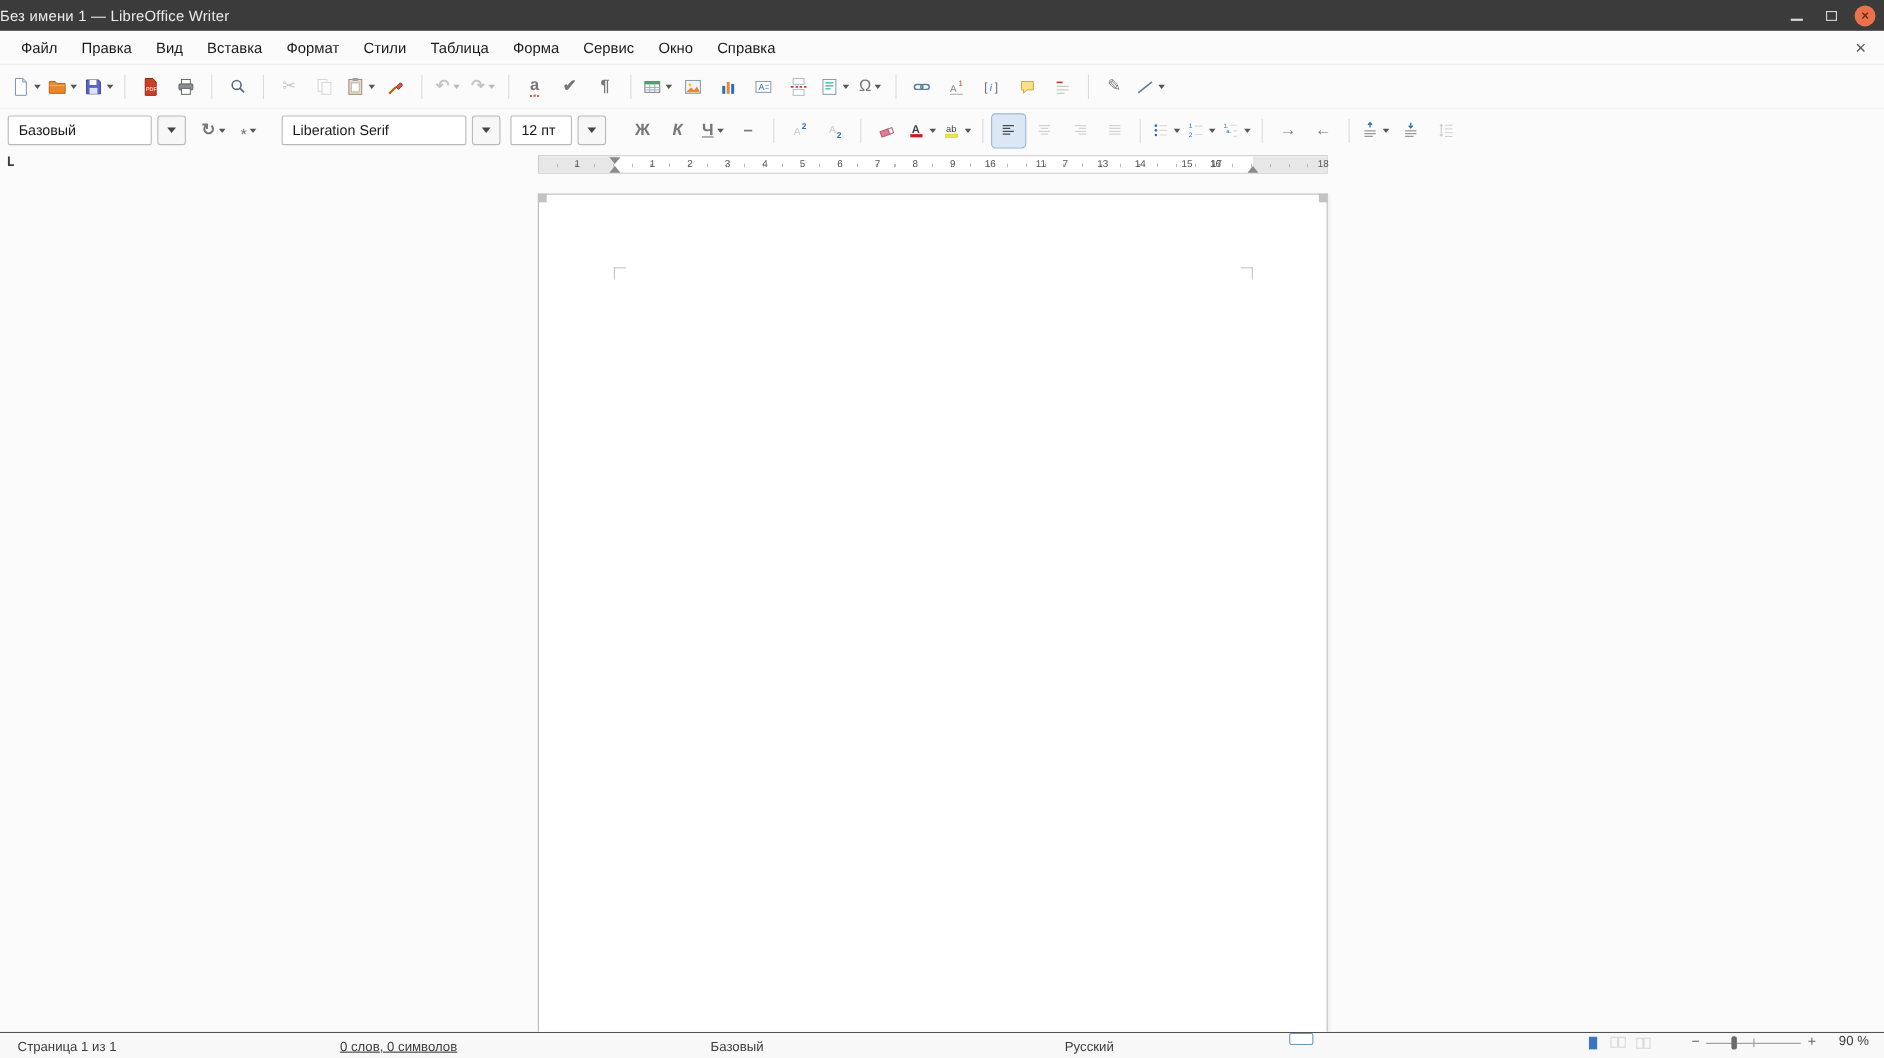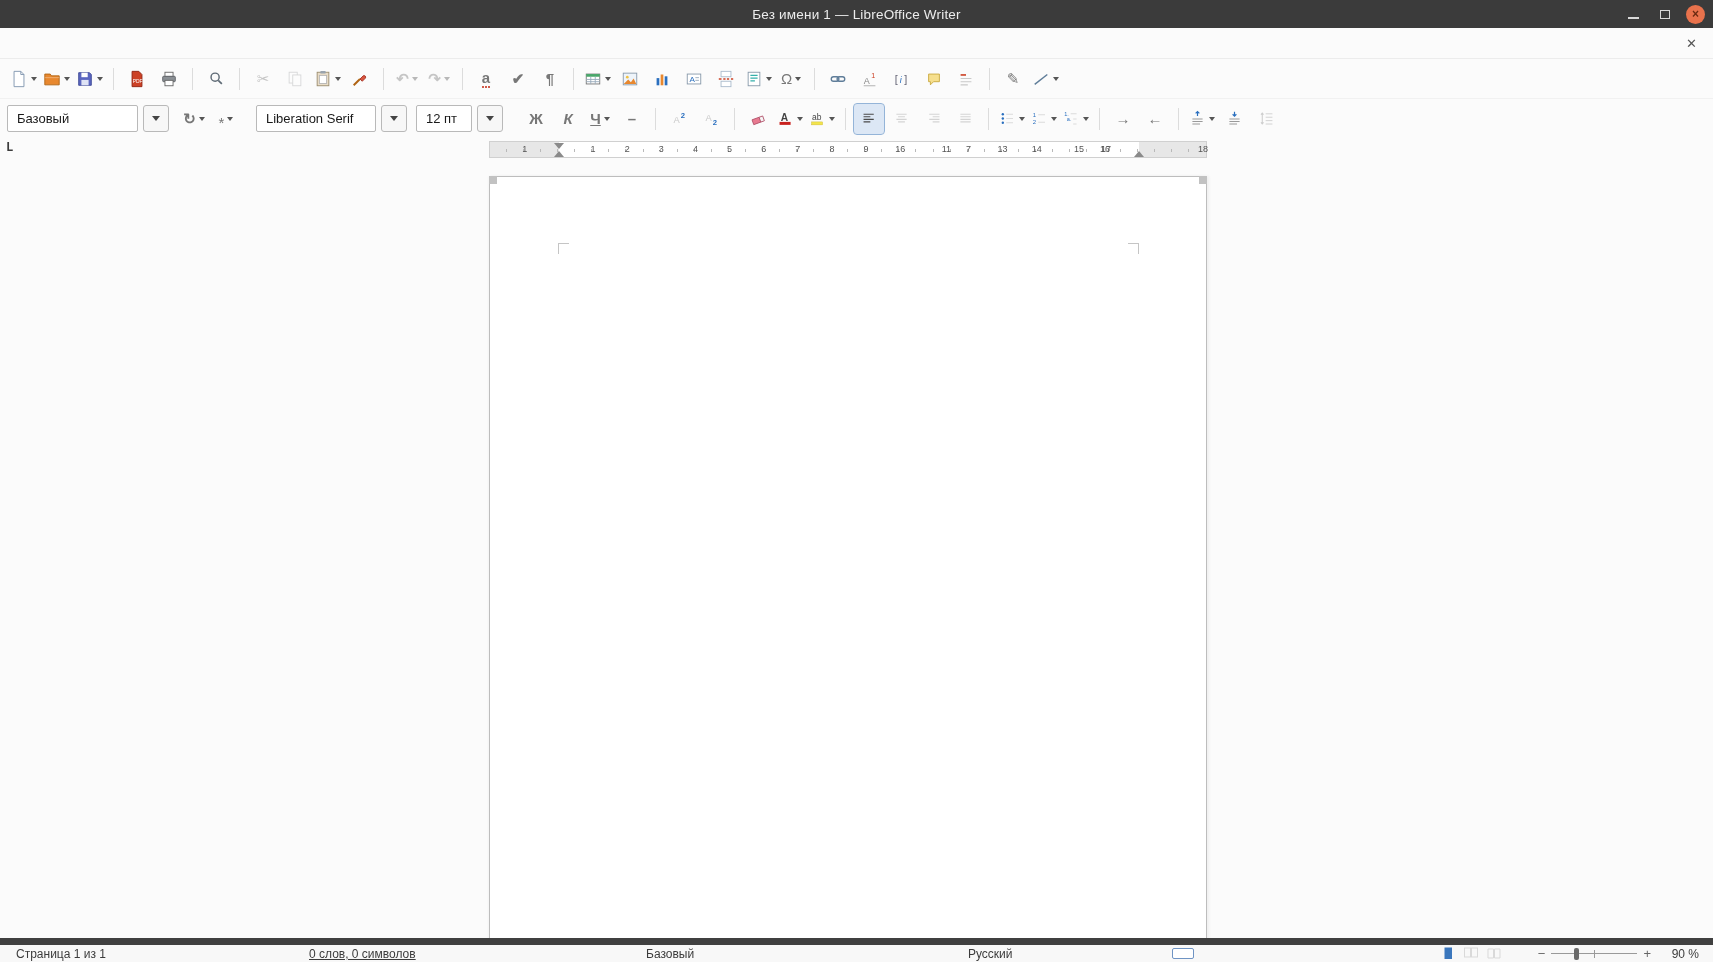--- a/index.html
+++ b/index.html
@@ -8,21 +8,21 @@
     font-family: "Liberation Sans", sans-serif;
     background: #fbfbfb;
     color: #1a1a1a;
     user-select: none;
   }
   .window { display: flex; flex-direction: column; width: 100%; height: 100%; }
 
   
   .titlebar {
     height: 28px; background: #3b3b3b; position: relative;
-    display: flex; align-items: center; justify-content: center; flex: none;
+    display: flex; align-items: center; flex: none;
   }
   .title { color: #ececec; font-size: 13.5px; letter-spacing: .2px; }
   .win-controls { position: absolute; right: 8px; top: 0; bottom: 0; display: flex; align-items: center; gap: 12px; }
   .winbtn { width: 19px; height: 19px; display: flex; align-items: center; justify-content: center; }
   .min-glyph { width: 11px; height: 2px; background: #d8d8d8; margin-top: 7px; }
   .restore-glyph { width: 10px; height: 9px; border: 1.5px solid #d8d8d8; }
   .winbtn.close { background: #e9724c; border-radius: 50%; }
   .winbtn.close .x { color: #6b2a12; font-size: 12px; font-weight: bold; line-height: 1; }
 
   
@@ -73,21 +73,21 @@
   .scissors { color: #777; font-size: 15px; }
 
   
   .combo { display: flex; align-items: center; margin-right: 9px; }
   .combo-input {
     height: 27px; border: 1px solid #b9b9b9; border-radius: 2px; background: #fff;
     display: flex; align-items: center; padding: 0 9px; font-size: 13px; color: #1a1a1a;
     white-space: nowrap; overflow: hidden;
   }
   .ci-style { width: 131px; }
-  .ci-font  { width: 120px; }
+  .ci-font  { width: 168px; }
   .ci-size  { width: 56px; }
   .combo-btn {
     width: 26px; height: 27px; margin-left: 5px; border: 1px solid #b9b9b9; border-radius: 3px;
     background: #f7f7f7; display: flex; align-items: center; justify-content: center; flex: none;
   }
   .dd.big { border-left: 4px solid transparent; border-right: 4px solid transparent; border-top: 5px solid #444; margin: 0; }
   .combo.font-combo { margin-left: 14px; }
   .tb2-gap { width: 8px; flex: none; }
 
   
@@ -119,22 +119,22 @@
   }
   .handle { position: absolute; width: 8px; height: 8px; background: #c2c2c2; }
   .handle.tl { left: -1px; top: -1px; }
   .handle.tr { right: -1px; top: -1px; }
   .corner { position: absolute; width: 11px; height: 11px; }
   .corner.cl { left: 68px;  top: 66px; border-left: 1px solid #c5c5c5; border-top: 1px solid #c5c5c5; }
   .corner.cr { left: 638px; top: 66px; border-right: 1px solid #c5c5c5; border-top: 1px solid #c5c5c5; }
 
   
   .statusbar {
-    height: 24px; flex: none; border-top: 7px solid #404040; background: #f8f8f8;
-    display: flex; align-items: center; font-size: 12px; color: #3c3c3c;
+    height: 24px; flex: none; border-top: 1px solid #404040; background: #f8f8f8;
+    display: flex; font-size: 12px; color: #3c3c3c;
   }
   .sb-seg { height: 100%; display: flex; align-items: center; }
   .sb-page  { width: 293px; padding-left: 16px; }
   .sb-words { width: 337px; padding-left: 16px; text-decoration: underline; }
   .sb-style { width: 330px; padding-left: 16px; }
   .sb-lang  { width: 212px; padding-left: 8px; }
   .sb-selmode { width: 22px; height: 11px; border: 1px solid #6f94c4; border-radius: 2px; background: #fff; flex: none; }
   .sb-flex { flex: 1; }
   .viewbtn { width: 21px; height: 18px; display: flex; align-items: center; justify-content: center; margin: 0 1px; }
   .zoom-minus, .zoom-plus { color: #666; font-size: 13px; padding: 0 6px; }
@@ -159,20 +159,33 @@
       <div class="winbtn">
           <span class="restore-glyph"></span>
         </div>
       <div class="winbtn close">
           <span class="x">×</span>
         </div>
     </div>
   </div>
 
   <div class="menubar">
+    <div class="menu-items">
+        <span class="menu-item">Файл</span>
+        <span class="menu-item">Правка</span>
+        <span class="menu-item">Вид</span>
+        <span class="menu-item">Вставка</span>
+        <span class="menu-item">Формат</span>
+        <span class="menu-item">Стили</span>
+        <span class="menu-item">Таблица</span>
+        <span class="menu-item">Форма</span>
+        <span class="menu-item">Сервис</span>
+        <span class="menu-item">Окно</span>
+        <span class="menu-item">Справка</span>
+      </div>
     <div class="menu-close">✕</div>
   </div>
 
   <div class="toolbar tb1" id="tb1">
       <div class="tbtn">
         <span class="ticon">
           <svg viewBox="0 0 20 20" width="18" height="18">
             <path d="M4.5 1.5h7.5l3.5 3.5v13.5H4.5z" fill="#fff" stroke="#7d93ad"></path>
             <path d="M12 1.5V5h3.5" fill="none" stroke="#7d93ad"></path>
           </svg>

